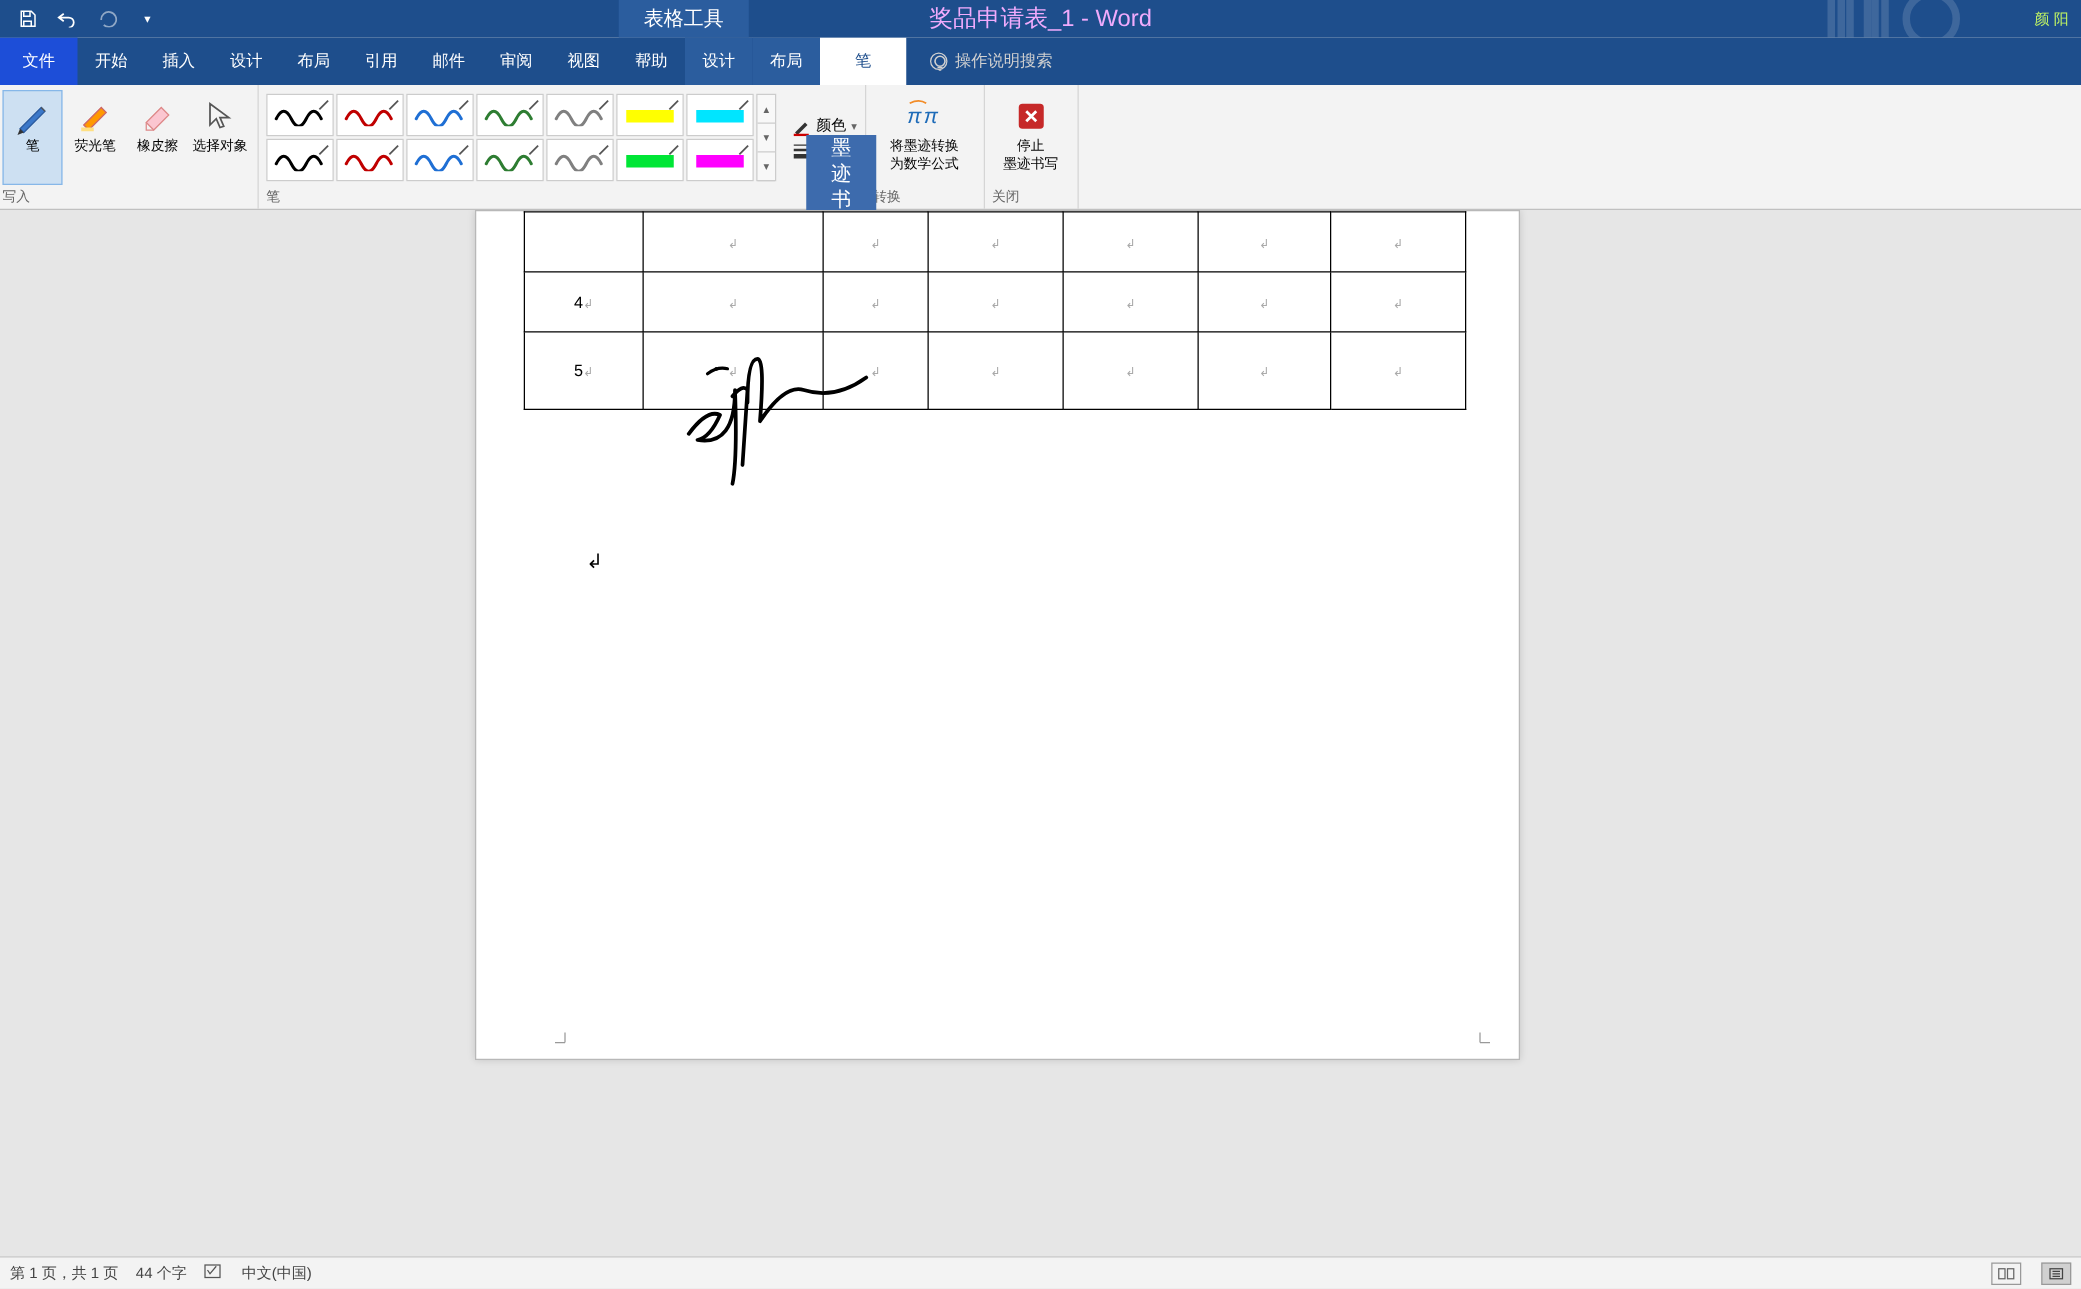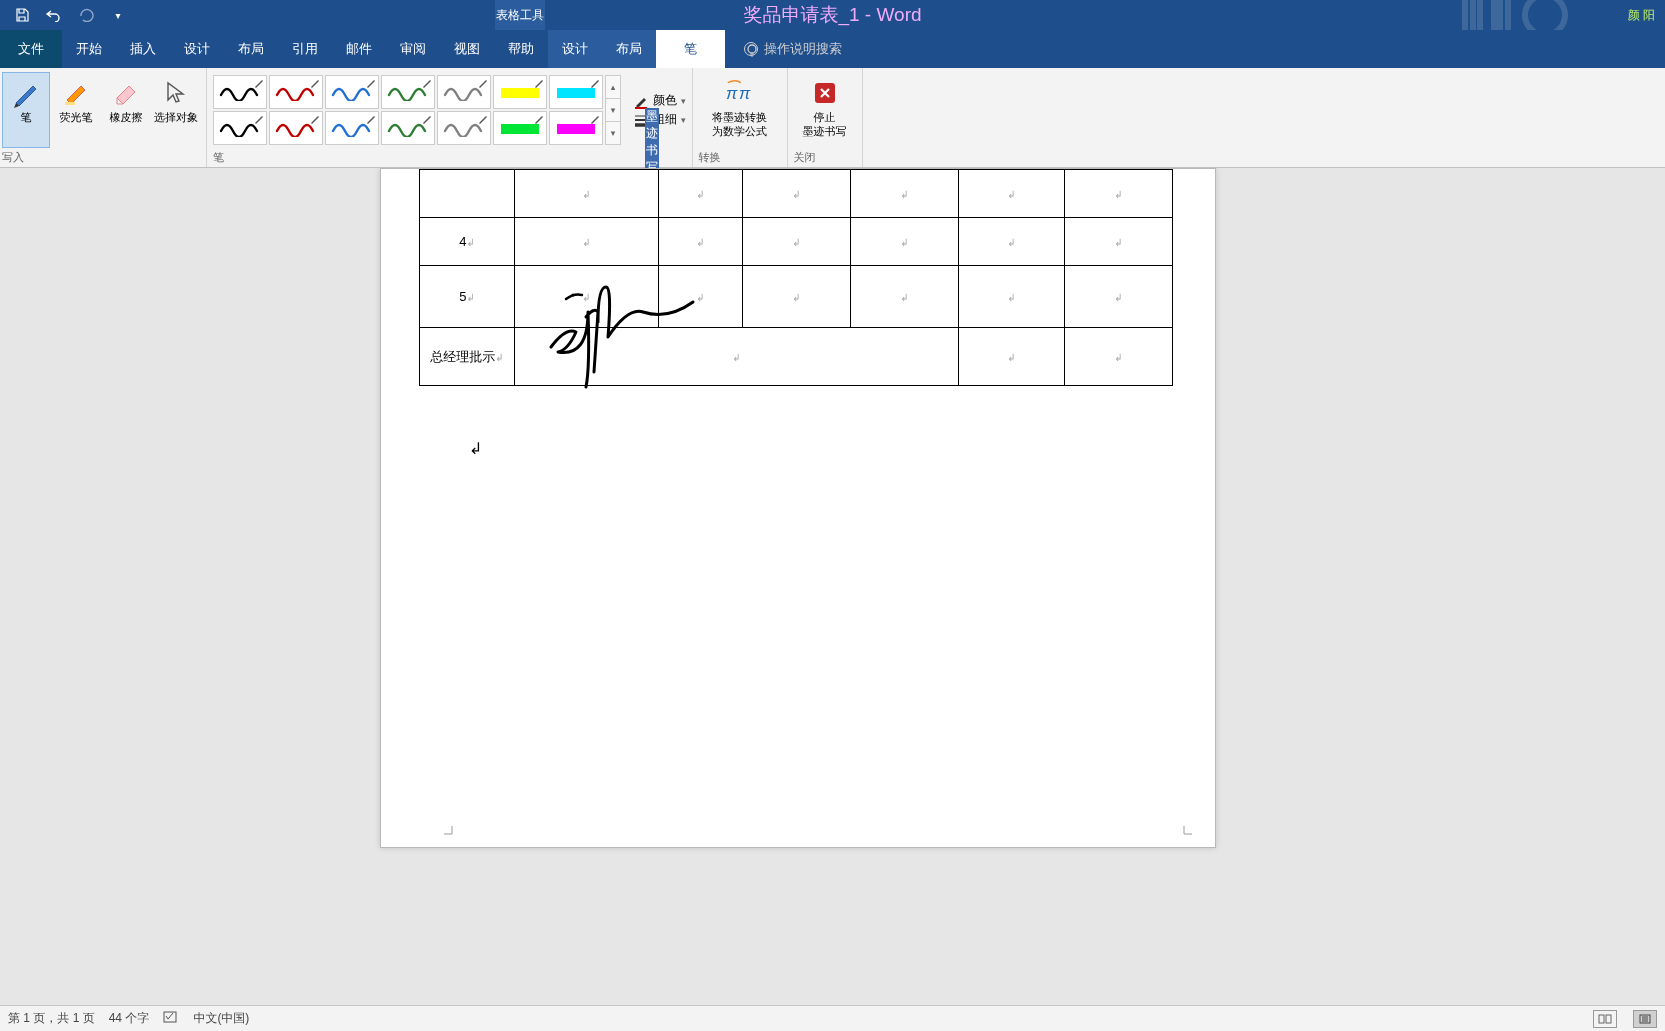--- a/index.html
+++ b/index.html
@@ -3,31 +3,31 @@
 <meta charset="utf-8">
 <style>
 * { margin: 0; padding: 0; box-sizing: border-box; font-family: "Microsoft YaHei", "Segoe UI", sans-serif; }
 body { background: #e6e6e6; overflow: hidden; width: 1665px; height: 1031px; position: relative; }
 
 
 .title-bar { height: 30px; background: #1e4e8c; display: flex; align-items: center; font-size: 12px; color: white; position: relative; }
 .title-bar .qat { display: flex; align-items: center; gap: 4px; padding-left: 8px; }
 .title-bar .qat-btn { width: 28px; height: 24px; display: flex; align-items: center; justify-content: center; color: white; }
 .title-bar .context-tabs { position: absolute; left: 495px; display: flex; height: 30px; }
-.title-bar .ctx-tab { padding: 0 1px; display: flex; align-items: center; font-size: 12px; font-family: Liberation Mono, monospace; }
+.title-bar .ctx-tab { padding: 0 20px; display: flex; align-items: center; font-size: 16px; font-family: Liberation Mono, monospace; }
 .title-bar .ctx-tab.table { background: #2b5d9e; }
 .title-bar .ctx-tab.ink { background: #3d6bad; }
 .title-bar .doc-title { position: absolute; left: 50%; transform: translateX(-50%); color: #f0abfc; font-size: 19px; }
 .title-bar .user { position: absolute; right: 10px; color: #bef264; font-size: 12px; }
 .title-deco { position: absolute; right: 60px; top: 0; height: 30px; width: 260px; opacity: 0.2; overflow: hidden; }
 
 
 .tabs-row { height: 38px; background: #1e4e8c; display: flex; align-items: stretch; color: white; font-size: 13px; }
 .tabs-row .tab { padding: 0 14px; display: flex; align-items: center; cursor: pointer; }
-.tabs-row .tab.file { background: #0c4a6e; padding: 0 18px; }
+.tabs-row .tab.file { background: #1d4ed8; padding: 0 18px; }
 .tabs-row .tab.ctx-design { background: #2b5d9e; }
 .tabs-row .tab.ctx-layout { background: #2b5d9e; }
 .tabs-row .tab.active { background: #ffffff; color: #1e4e8c; }
 .tabs-row .tellme { display: flex; align-items: center; padding-left: 19px; gap: 6px; color: #d0d0d0; }
 .tabs-row .tellme-icon { width: 14px; height: 14px; border: 1.5px solid #d0d0d0; border-radius: 50%; position: relative; }
 
 
 .ribbon { height: 100px; background: #f3f3f3; border-bottom: 1px solid #c0c0c0; display: flex; }
 .ribbon-group { border-right: 1px solid #d5d5d5; display: flex; flex-direction: column; padding: 4px 6px 2px 6px; }
 .ribbon-group .g-content { flex: 1; display: flex; align-items: center; gap: 2px; }
@@ -407,26 +407,20 @@
       </tr>
       <tr style="height:62px;">
         <td class="c1"><span>5</span><span class="mark">↲</span></td>
         <td class="c2"><span class="mark">↲</span></td>
             <td class="c3"><span class="mark">↲</span></td>
             <td class="c4"><span class="mark">↲</span></td>
             <td class="c5"><span class="mark">↲</span></td>
             <td class="c6"><span class="mark">↲</span></td>
             <td class="c7"><span class="mark">↲</span></td>
       </tr>
-      <tr style="height:58px;">
-        <td class="c1"><span>总经理批示</span><span class="mark">↲</span></td>
-        <td colspan="4"><span class="mark">↲</span></td>
-        <td><span class="mark">↲</span></td>
-        <td><span class="mark">↲</span></td>
-      </tr>
     </tbody>
       </table>
     <div style="position:absolute; left:88px; top:270px;" class="mark">↲</div>
 
     <svg class="ink" width="190" height="120" viewBox="0 0 190 120">
       <path d="M20 70 q15 -20 25 -15 q-8 18 -18 20 q30 5 30 -40 q2 55 -2 75 M55 40 q8 -10 12 -5 q-2 30 -4 60 M67 45 q0 -35 8 -35 q6 0 2 50 q20 -30 35 -25 q25 8 50 -10" fill="none" stroke="#000" stroke-width="3" stroke-linecap="round" stroke-linejoin="round"></path>
       <circle cx="42" cy="18" r="1.5" fill="#000"></circle>
       <path d="M35 22 q8 -6 16 -4" fill="none" stroke="#000" stroke-width="2.5" stroke-linecap="round"></path>
     </svg>
   </div>

